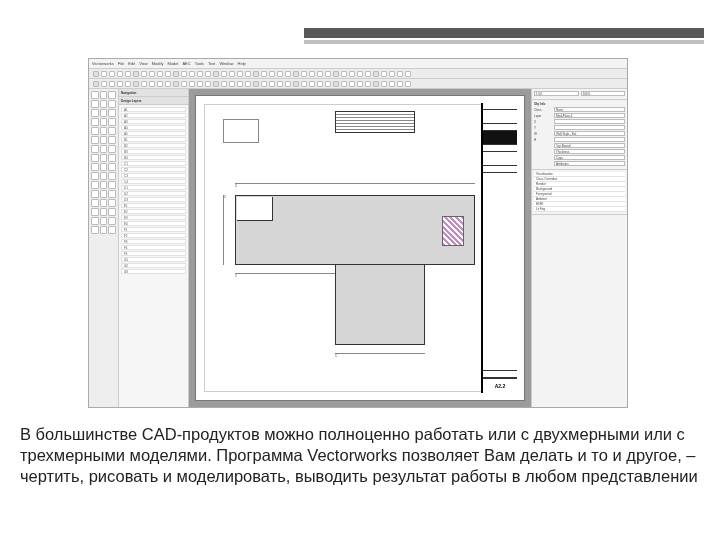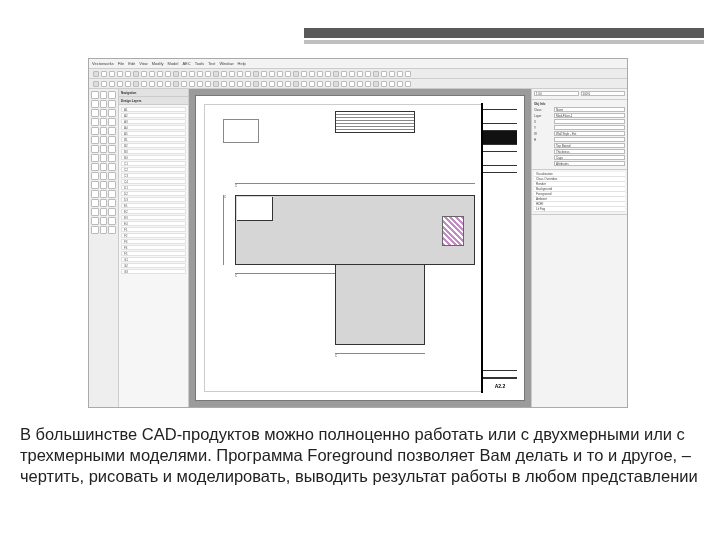--- a/index.html
+++ b/index.html
@@ -374,13 +374,13 @@
             <div class="line">Foreground</div>
             <div class="line">Ambient</div>
             <div class="line">HDRI</div>
             <div class="line">Lit Fog</div>
           </div>
       </div>
     </div>
   </div>
 </div>
 
-<div class="caption">В большинстве CAD-продуктов можно полноценно работать или с двухмерными или с трехмерными моделями. Программа Foreground позволяет Вам делать и то и другое, – чертить, рисовать и моделировать, выводить результат работы в любом представлении</div>
+<div class="caption">В большинстве CAD-продуктов можно полноценно работать или с двухмерными или с трехмерными моделями. Программа Vectorworks позволяет Вам делать и то и другое, – чертить, рисовать и моделировать, выводить результат работы в любом представлении</div>
 
 </body></html>

